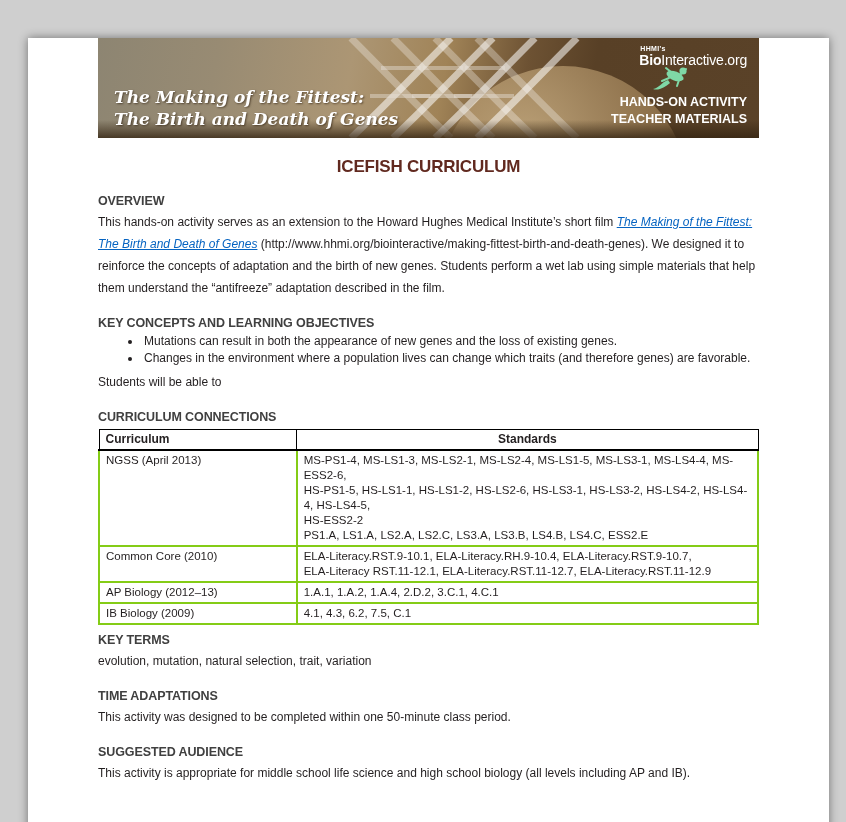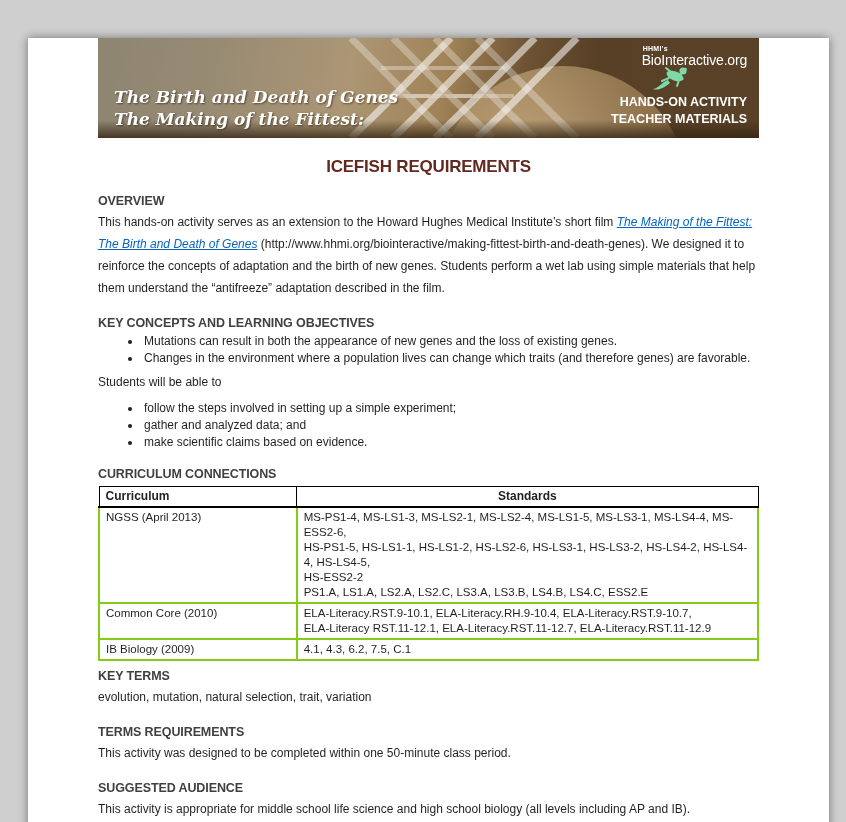--- a/index.html
+++ b/index.html
@@ -54,21 +54,21 @@
     text-shadow: 1px 1px 2px rgba(40,25,10,0.6);
   }
   .banner-logo {
     position: absolute;
     right: 12px; top: 7px;
     color: #ffffff;
     line-height: 1;
   }
   .logo-prefix { display: block; font-size: 7px; font-weight: bold; letter-spacing: 0.3px; margin-left: 1px; }
   .logo-main { font-size: 14px; letter-spacing: -0.2px; }
-  .logo-main b { font-weight: normal; }
+  .logo-main b { font-weight: bold; }
   .lizard {
     position: absolute;
     right: 64px; top: 26px;
   }
   .banner-badge {
     position: absolute;
     right: 12px; bottom: 10px;
     text-align: right;
     color: #ffffff;
     font-weight: bold;
@@ -164,22 +164,22 @@
         <line x1="314" y1="58" x2="374" y2="58"></line>
         <line x1="356" y1="58" x2="416" y2="58"></line>
         <line x1="283" y1="30" x2="323" y2="30"></line>
         <line x1="325" y1="30" x2="365" y2="30"></line>
         <line x1="367" y1="30" x2="407" y2="30"></line>
       </g>
     </svg>
     <div class="bottom-shade"></div>
 
     <div class="banner-title">
+      <div>The Making of the Fittest:</div>
       <div>The Birth and Death of Genes</div>
-      <div>The Making of the Fittest:</div>
     </div>
 
     <div class="banner-logo">
       <span class="logo-prefix">HHMI's</span>
       <span class="logo-main"><b>Bio</b><span>Interactive.org</span></span>
     </div>
 
     <svg class="lizard" width="46" height="30" viewBox="0 0 46 30">
       <g fill="#7fd8a6">
         <ellipse cx="26" cy="12" rx="9" ry="4.5" transform="rotate(22 26 12)"></ellipse>
@@ -195,36 +195,31 @@
     </svg>
 
     <div class="banner-badge">
       <div>HANDS-ON ACTIVITY</div>
       <div>TEACHER MATERIALS</div>
     </div>
   </div>
 
   <div class="content">
 
-    <div class="doc-title">ICEFISH REQUIREMENTS</div>
+    <div class="doc-title">ICEFISH CURRICULUM</div>
 
     <div class="sec-head">OVERVIEW</div>
     <p class="body-text"><span>This hands-on activity serves as an extension to the Howard Hughes Medical Institute’s short film </span><a class="doc-link">The Making of the Fittest: The Birth and Death of Genes</a><span> (http://www.hhmi.org/biointeractive/making-fittest-birth-and-death-genes). We designed it to reinforce the concepts of adaptation and the birth of new genes. Students perform a wet lab using simple materials that help them understand the “antifreeze” adaptation described in the film.</span></p>
 
     <div class="sec-head">KEY CONCEPTS AND LEARNING OBJECTIVES</div>
     <ul class="bullets">
       <li>Mutations can result in both the appearance of new genes and the loss of existing genes.</li>
       <li>Changes in the environment where a population lives can change which traits (and therefore genes) are favorable.</li>
     </ul>
     <p class="body-text" style="margin-top:5px;">Students will be able to</p>
-    <ul class="bullets" style="margin-top:7px;">
-      <li>follow the steps involved in setting up a simple experiment;</li>
-      <li>gather and analyzed data; and</li>
-      <li>make scientific claims based on evidence.</li>
-    </ul>
 
     <div class="sec-head">CURRICULUM CONNECTIONS</div>
     <table class="std-table">
       <thead>
         <tr>
           <th class="col-curriculum">Curriculum</th>
           <th class="col-standards">Standards</th>
         </tr>
       </thead>
       <tbody>
@@ -234,29 +229,33 @@
 HS-PS1-5, HS-LS1-1, HS-LS1-2, HS-LS2-6, HS-LS3-1, HS-LS3-2, HS-LS4-2, HS-LS4-4, HS-LS4-5,
 HS-ESS2-2
 PS1.A, LS1.A, LS2.A, LS2.C, LS3.A, LS3.B, LS4.B, LS4.C, ESS2.E</td>
         </tr>
         <tr>
           <td>Common Core (2010)</td>
           <td>ELA-Literacy.RST.9-10.1, ELA-Literacy.RH.9-10.4, ELA-Literacy.RST.9-10.7,
 ELA-Literacy RST.11-12.1, ELA-Literacy.RST.11-12.7, ELA-Literacy.RST.11-12.9</td>
         </tr>
         <tr>
+          <td>AP Biology (2012–13)</td>
+          <td>1.A.1, 1.A.2, 1.A.4, 2.D.2, 3.C.1, 4.C.1</td>
+        </tr>
+        <tr>
           <td>IB Biology (2009)</td>
           <td>4.1, 4.3, 6.2, 7.5, C.1</td>
         </tr>
       </tbody>
     </table>
 
     <div class="sec-head" style="margin-top:8px;">KEY TERMS</div>
     <p class="body-text">evolution, mutation, natural selection, trait, variation</p>
 
-    <div class="sec-head">TERMS REQUIREMENTS</div>
+    <div class="sec-head">TIME ADAPTATIONS</div>
     <p class="body-text">This activity was designed to be completed within one 50-minute class period.</p>
 
     <div class="sec-head">SUGGESTED AUDIENCE</div>
     <p class="body-text">This activity is appropriate for middle school life science and high school biology (all levels including AP and IB).</p>
 
   </div>
 </div>
 
 </body></html>

